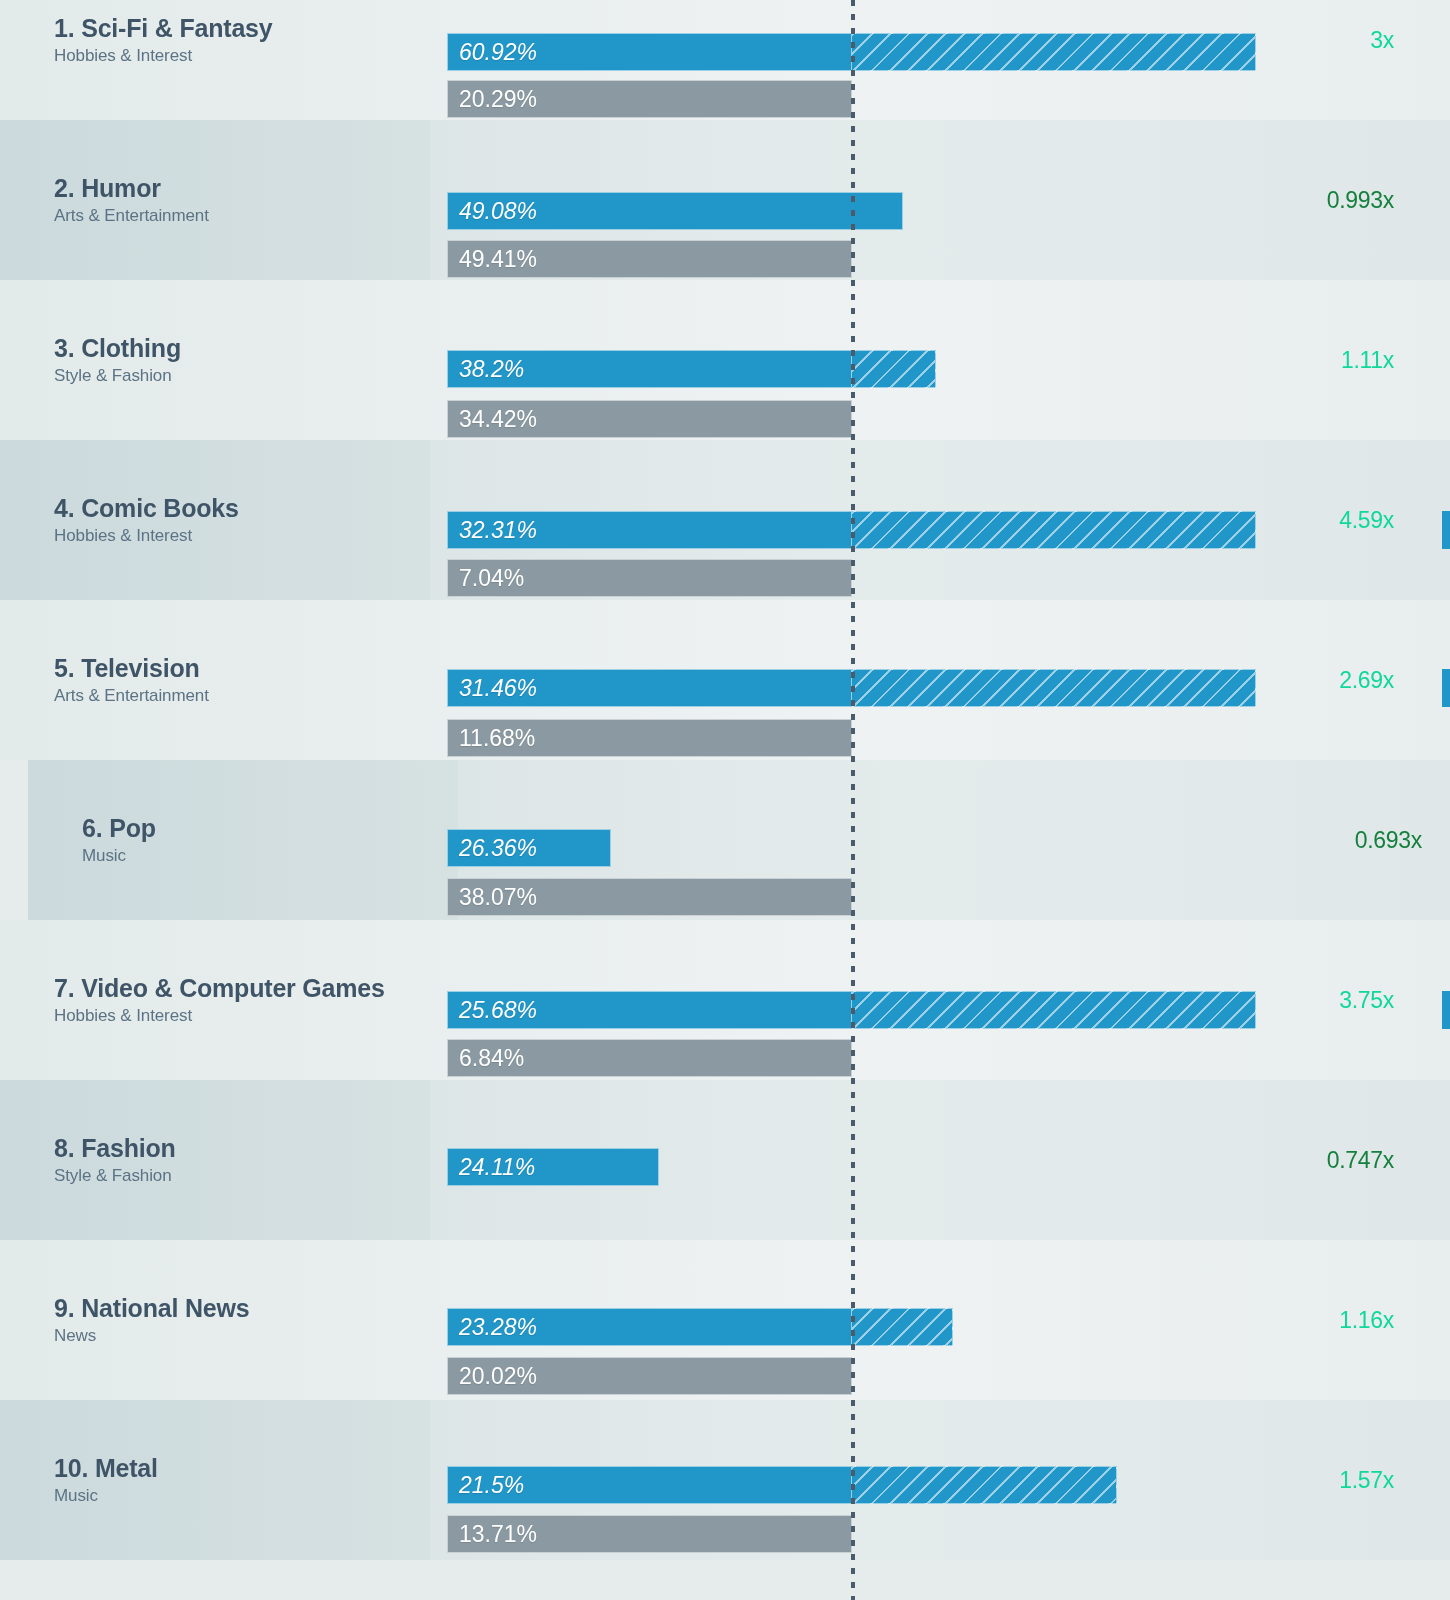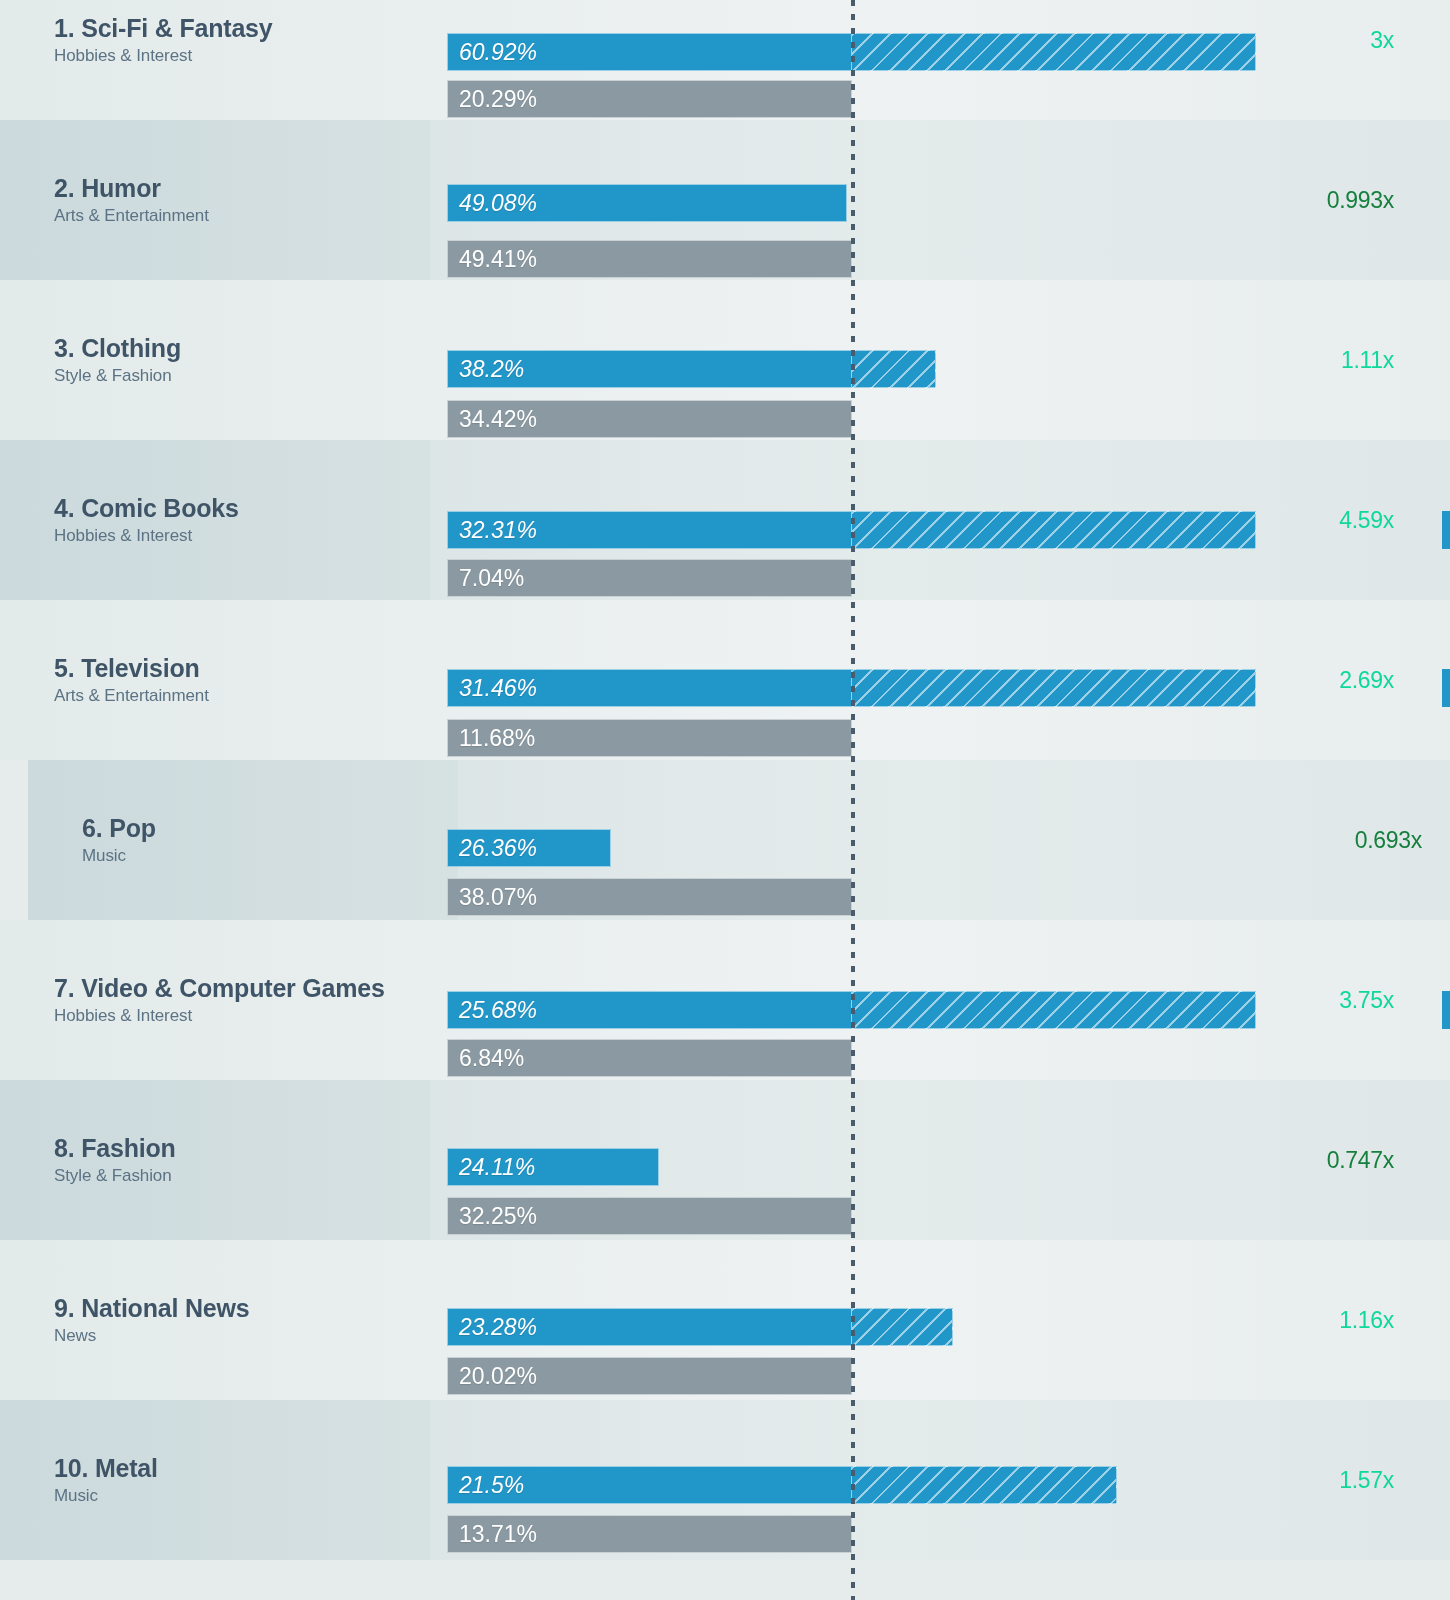--- a/index.html
+++ b/index.html
@@ -210,21 +210,21 @@
 
   <div id="indexline"></div>
 
 <div class="bar bar-blue" style="left: 447px; top: 33px; width: 405px;">
       <span class="bar-label">60.92%</span>
     </div>
     <div class="hatch" style="left: 852px; top: 33px; width: 404px;"></div>
     <div class="bar bar-gray" style="left: 447px; top: 80px; width: 405px;">
       <span class="bar-label">20.29%</span>
     </div>
-    <div class="bar bar-blue" style="left: 447px; top: 184px; width: 400px;">
+    <div class="bar bar-blue" style="left: 447px; top: 192px; width: 456px;">
       <span class="bar-label">49.08%</span>
     </div>
     <div class="bar bar-gray" style="left: 447px; top: 240px; width: 405px;">
       <span class="bar-label">49.41%</span>
     </div>
     <div class="bar bar-blue" style="left: 447px; top: 350px; width: 405px;">
       <span class="bar-label">38.2%</span>
     </div>
     <div class="hatch" style="left: 852px; top: 350px; width: 84px;"></div>
     <div class="bar bar-gray" style="left: 447px; top: 400px; width: 405px;">
@@ -252,23 +252,20 @@
     </div>
     <div class="bar bar-blue" style="left: 447px; top: 991px; width: 405px;">
       <span class="bar-label">25.68%</span>
     </div>
     <div class="hatch" style="left: 852px; top: 991px; width: 404px;"></div>
     <div class="bar bar-gray" style="left: 447px; top: 1039px; width: 405px;">
       <span class="bar-label">6.84%</span>
     </div>
     <div class="bar bar-blue" style="left: 447px; top: 1148px; width: 212px;">
       <span class="bar-label">24.11%</span>
-    </div>
-    <div class="bar bar-gray" style="left: 447px; top: 1197px; width: 405px;">
-      <span class="bar-label">32.25%</span>
     </div>
     <div class="bar bar-blue" style="left: 447px; top: 1308px; width: 405px;">
       <span class="bar-label">23.28%</span>
     </div>
     <div class="hatch" style="left: 852px; top: 1308px; width: 101px;"></div>
     <div class="bar bar-gray" style="left: 447px; top: 1357px; width: 405px;">
       <span class="bar-label">20.02%</span>
     </div>
     <div class="bar bar-blue" style="left: 447px; top: 1466px; width: 405px;">
       <span class="bar-label">21.5%</span>

